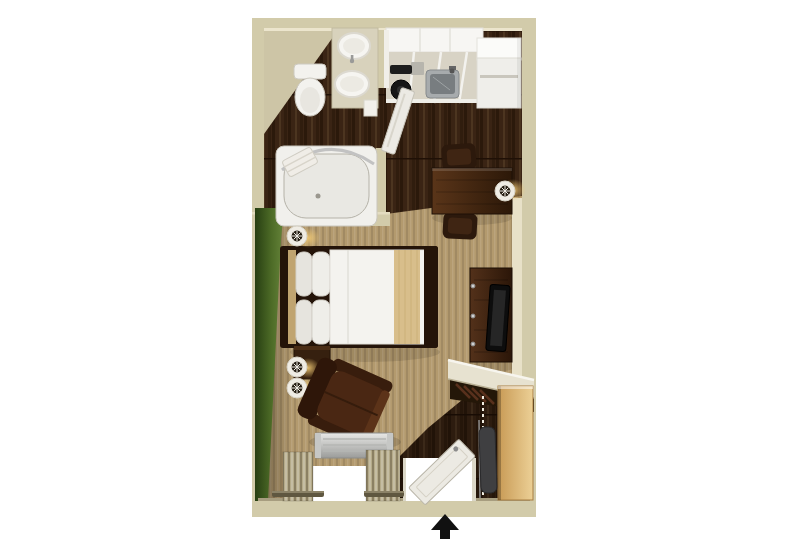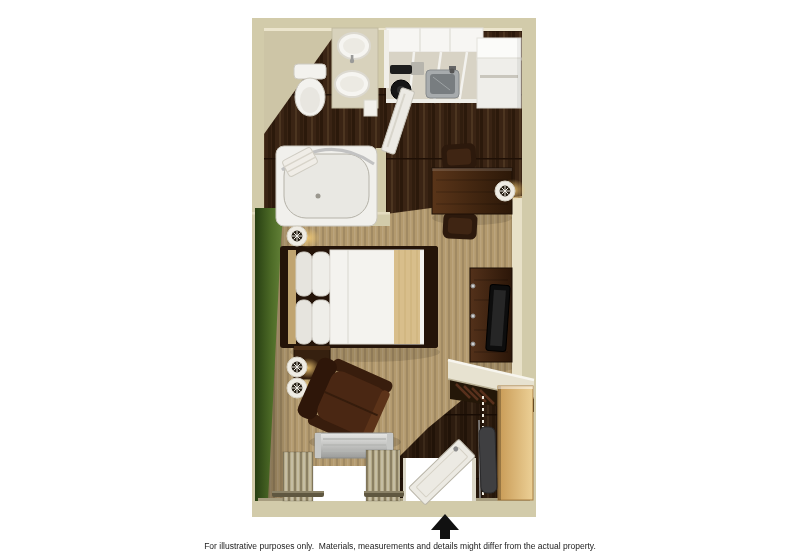--- a/index.html
+++ b/index.html
@@ -280,14 +280,13 @@
         <circle cx="-7" cy="-26" r="2.5" fill="#8b8b8b"></circle>
       </g>
     </g>
 
     <g>
       <polygon points="445,514 431,530 459,530" class="f-arrow"></polygon>
       <rect x="440" y="529" width="10" height="10" class="f-arrow"></rect>
     </g>
   </svg>
 
-  <div class="disclaimer">For illustrative purposes only.  Materials, measurements and details might differ from the actual property.</div>
 </div>
 
 </body></html>

